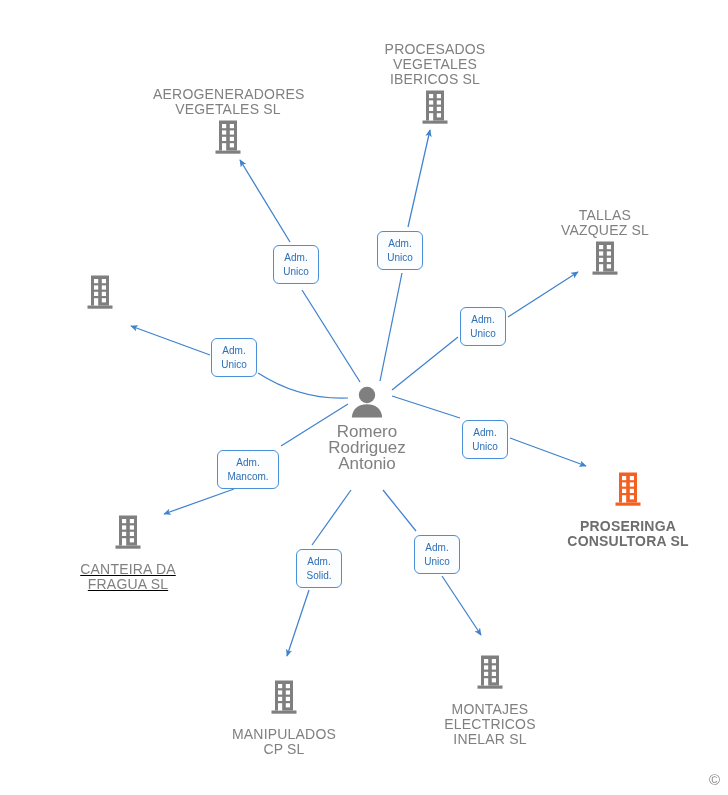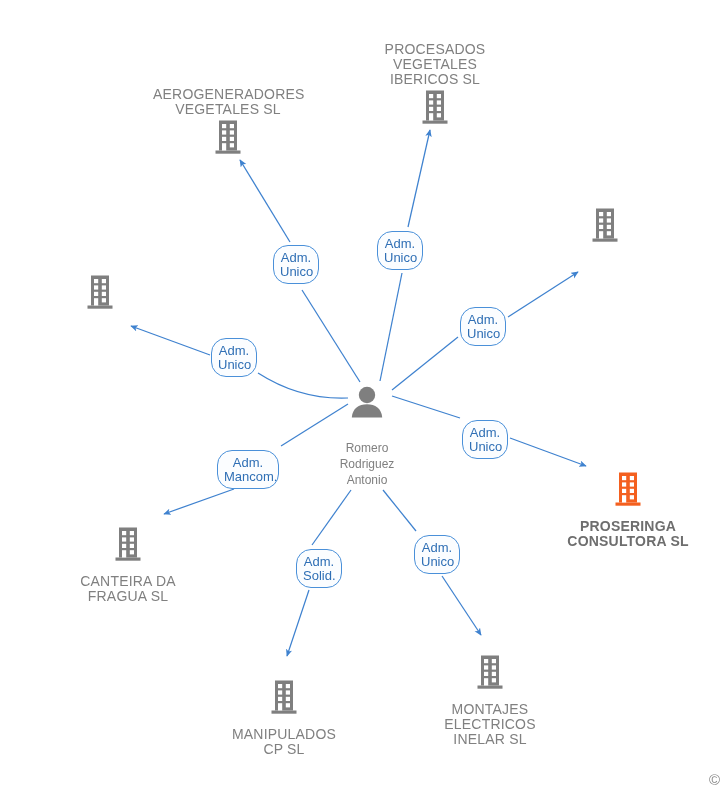--- a/index.html
+++ b/index.html
@@ -50,36 +50,36 @@
 
   
   .person{
     position:absolute;
     width:170px;
     margin-left:-85px;
     text-align:center;
   }
   .person .pname{
     display:block;
-    margin-top:18px;
-    font-size:12px;
+    margin-top:2px;
+    font-size:17px;
     line-height:16px;
     color:#808080;
     white-space:pre-line;
   }
 
   
   .edge-label{
     position:absolute;
     box-sizing:border-box;
     background:#fbfdff;
     border:1px solid #4a90d9;
-    border-radius:15px;
+    border-radius:6px;
     color:#2f6fb5;
-    font-size:13px;
+    font-size:10px;
     line-height:14px;
     text-align:center;
     padding:5px 6px 5px 6px;
     white-space:pre-line;
     box-shadow:0 0 0 0 rgba(0,0,0,0);
   }
 
   
   #watermark{
     position:absolute;
@@ -176,20 +176,22 @@
             <rect x="14.8" y="4" width="4.2" height="4.2" fill="#ffffff"></rect>
             <rect x="7" y="10.4" width="4.2" height="4.2" fill="#ffffff"></rect>
             <rect x="14.8" y="10.4" width="4.2" height="4.2" fill="#ffffff"></rect>
             <rect x="7" y="16.8" width="4.2" height="4.2" fill="#ffffff"></rect>
             <rect x="14.8" y="16.8" width="4.2" height="4.2" fill="#ffffff"></rect>
             <rect x="7" y="23.2" width="4.2" height="7.3" fill="#ffffff"></rect>
             <rect x="14.8" y="23.2" width="4.2" height="4.2" fill="#ffffff"></rect>
           </svg></span>
       </div>
       <div class="node caption-above" style="left: 605px; top: 208px;">
+        <span class="caption">TALLAS
+VAZQUEZ SL</span>
         <span class="icon-wrap"><svg width="26" height="34" viewBox="0 0 26 34" xmlns="http://www.w3.org/2000/svg" aria-hidden="true">
             <rect x="4" y="0.5" width="18" height="30" fill="#7f7f7f"></rect>
             <rect x="0.5" y="30.5" width="25" height="3.2" fill="#7f7f7f"></rect>
             <rect x="7" y="4" width="4.2" height="4.2" fill="#ffffff"></rect>
             <rect x="14.8" y="4" width="4.2" height="4.2" fill="#ffffff"></rect>
             <rect x="7" y="10.4" width="4.2" height="4.2" fill="#ffffff"></rect>
             <rect x="14.8" y="10.4" width="4.2" height="4.2" fill="#ffffff"></rect>
             <rect x="7" y="16.8" width="4.2" height="4.2" fill="#ffffff"></rect>
             <rect x="14.8" y="16.8" width="4.2" height="4.2" fill="#ffffff"></rect>
             <rect x="7" y="23.2" width="4.2" height="7.3" fill="#ffffff"></rect>
@@ -219,21 +221,21 @@
             <rect x="7" y="10.4" width="4.2" height="4.2" fill="#ffffff"></rect>
             <rect x="14.8" y="10.4" width="4.2" height="4.2" fill="#ffffff"></rect>
             <rect x="7" y="16.8" width="4.2" height="4.2" fill="#ffffff"></rect>
             <rect x="14.8" y="16.8" width="4.2" height="4.2" fill="#ffffff"></rect>
             <rect x="7" y="23.2" width="4.2" height="7.3" fill="#ffffff"></rect>
             <rect x="14.8" y="23.2" width="4.2" height="4.2" fill="#ffffff"></rect>
           </svg></span>
         <span class="caption">PROSERINGA
 CONSULTORA SL</span>
       </div>
-      <div class="node" style="left: 128px; top: 527px;">
+      <div class="node" style="left: 128px; top: 515px; text-decoration: underline;">
         <span class="icon-wrap"><svg width="26" height="34" viewBox="0 0 26 34" xmlns="http://www.w3.org/2000/svg" aria-hidden="true">
             <rect x="4" y="0.5" width="18" height="30" fill="#7f7f7f"></rect>
             <rect x="0.5" y="30.5" width="25" height="3.2" fill="#7f7f7f"></rect>
             <rect x="7" y="4" width="4.2" height="4.2" fill="#ffffff"></rect>
             <rect x="14.8" y="4" width="4.2" height="4.2" fill="#ffffff"></rect>
             <rect x="7" y="10.4" width="4.2" height="4.2" fill="#ffffff"></rect>
             <rect x="14.8" y="10.4" width="4.2" height="4.2" fill="#ffffff"></rect>
             <rect x="7" y="16.8" width="4.2" height="4.2" fill="#ffffff"></rect>
             <rect x="14.8" y="16.8" width="4.2" height="4.2" fill="#ffffff"></rect>
             <rect x="7" y="23.2" width="4.2" height="7.3" fill="#ffffff"></rect>

